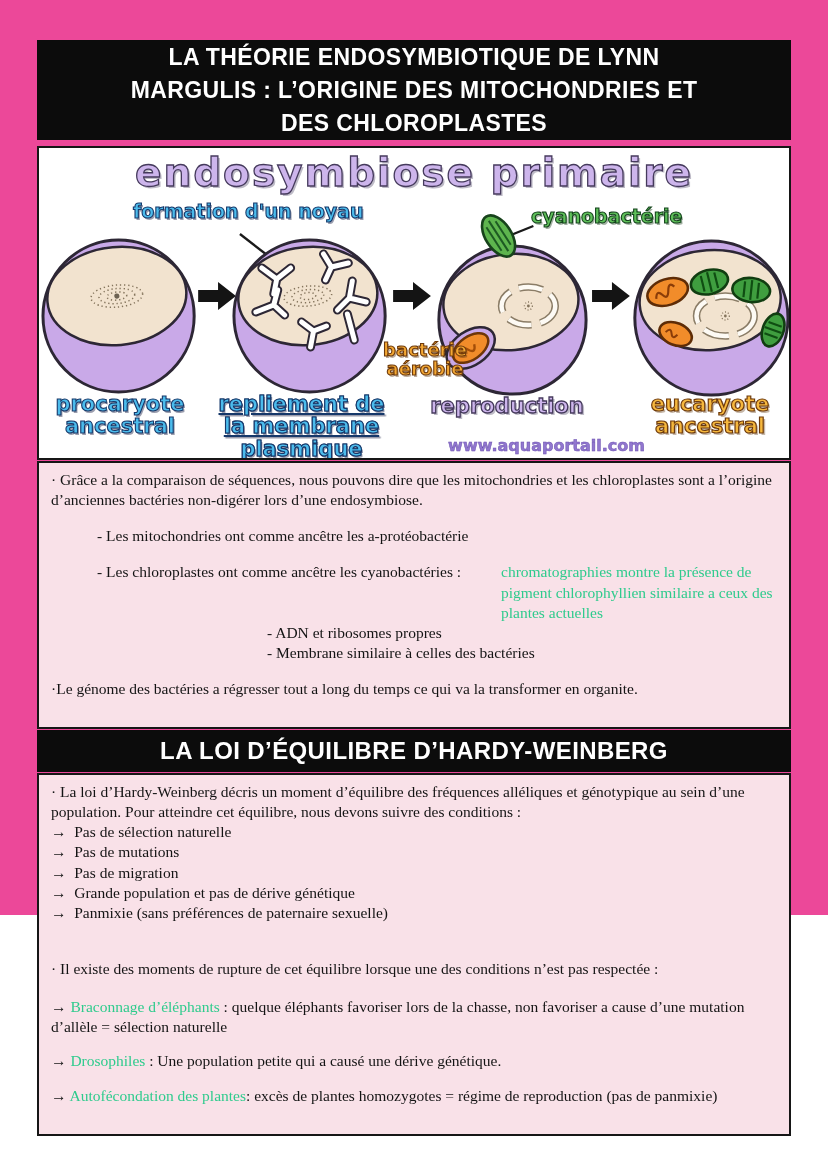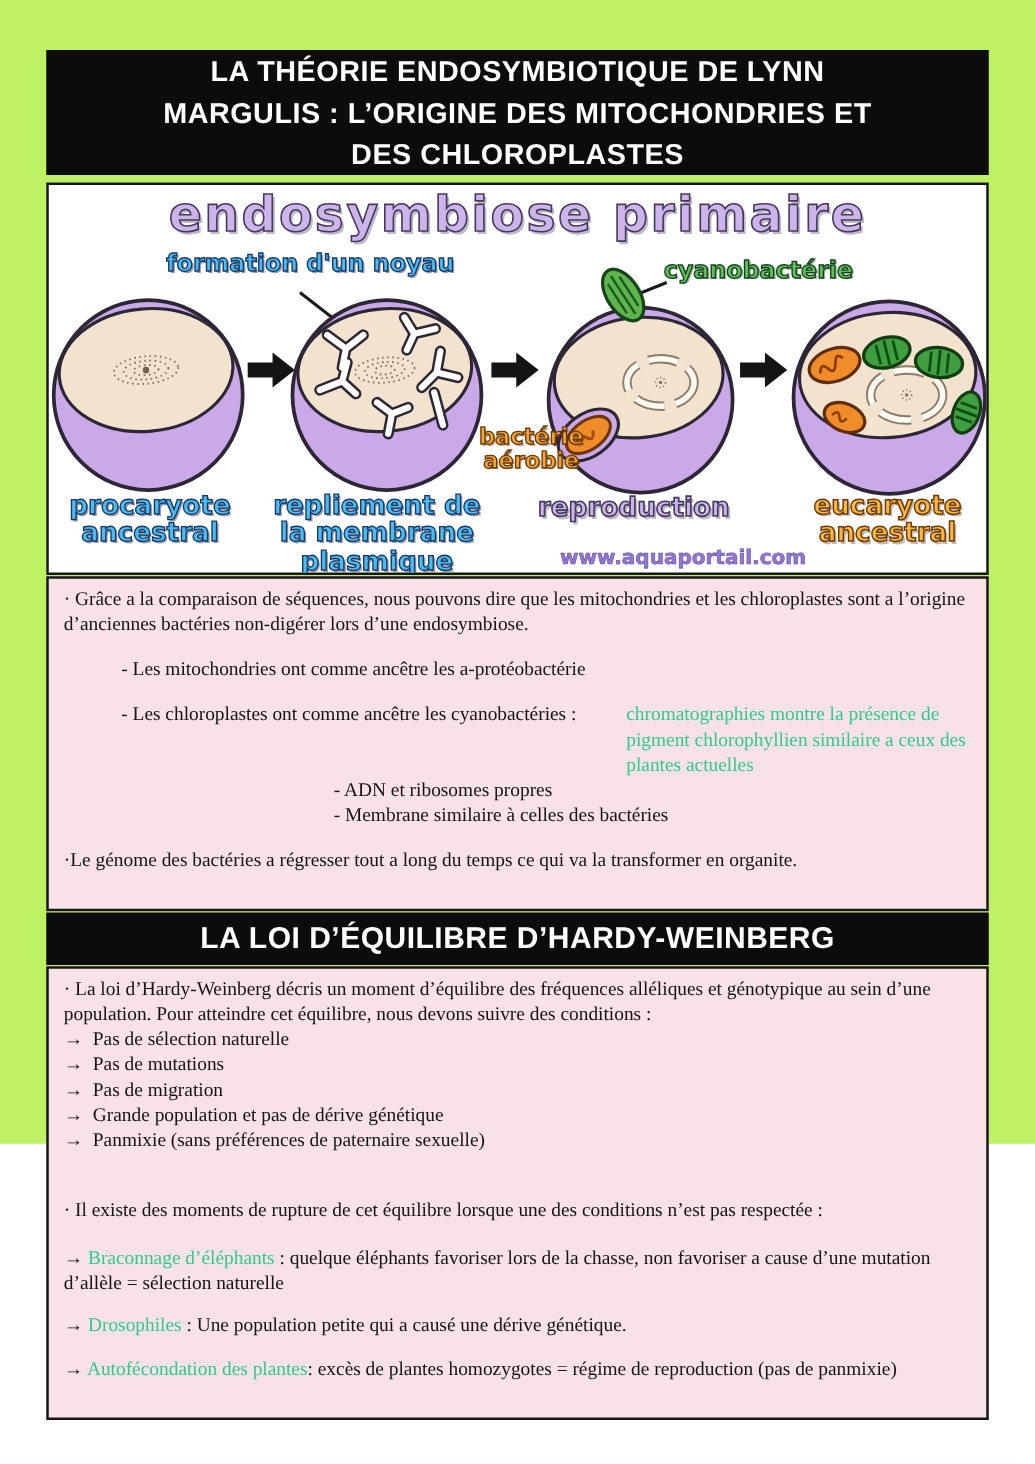--- a/index.html
+++ b/index.html
@@ -1,17 +1,17 @@
 <!DOCTYPE html>
 <html><head>
 <meta charset="utf-8">
 <style>
   html,body{margin:0;padding:0;background:#ffffff;}
   body{width:828px;height:1171px;overflow:hidden;}
-  .page{position:relative;width:828px;height:915px;background:#bef264;}
+  .page{position:relative;width:828px;height:915px;background:#ec4899;}
   .col{position:absolute;left:37px;top:40px;width:754px;}
 
   .banner{background:#0c0c0c;color:#ffffff;font-family:"Liberation Sans",sans-serif;
           font-weight:700;text-align:center;box-sizing:border-box;}
   .banner1{height:100px;font-size:23px;line-height:33px;padding-top:1px;letter-spacing:.4px;}
   .banner2{height:42px;line-height:42px;font-size:24px;margin-top:1px;letter-spacing:.4px;}
 
   .diagram-box{position:relative;height:314px;border:2.5px solid #161616;background:#ffffff;
                margin-top:6px;box-sizing:border-box;overflow:hidden;}
   .cells{position:absolute;left:0;top:0;width:100%;height:100%;}
@@ -183,21 +183,21 @@
       <div class="lbl greenlbl" style="left:492px;top:57px;font-size:19px;">cyanobactérie</div>
       <div class="lbl orangelbl" style="left:340px;top:193px;width:92px;font-size:18px;line-height:1.05;text-align:center;">
         <div>bactérie</div>
         <div>aérobie</div>
       </div>
 
       <div class="stage blue" style="left:2px;top:245px;width:158px;">
         <div>procaryote</div>
         <div>ancestral</div>
       </div>
-      <div class="stage blue" style="left:160px;top:245px;width:205px;">
+      <div class="stage blue" style="left:160px;top:245px;width:205px;text-decoration:underline;">
         <div>repliement de</div>
         <div>la membrane</div>
         <div>plasmique</div>
       </div>
       <div class="stage lavender" style="left:368px;top:247px;width:200px;">
         <div>reproduction</div>
       </div>
       <div class="stage gold" style="left:590px;top:245px;width:162px;">
         <div>eucaryote</div>
         <div>ancestral</div>

